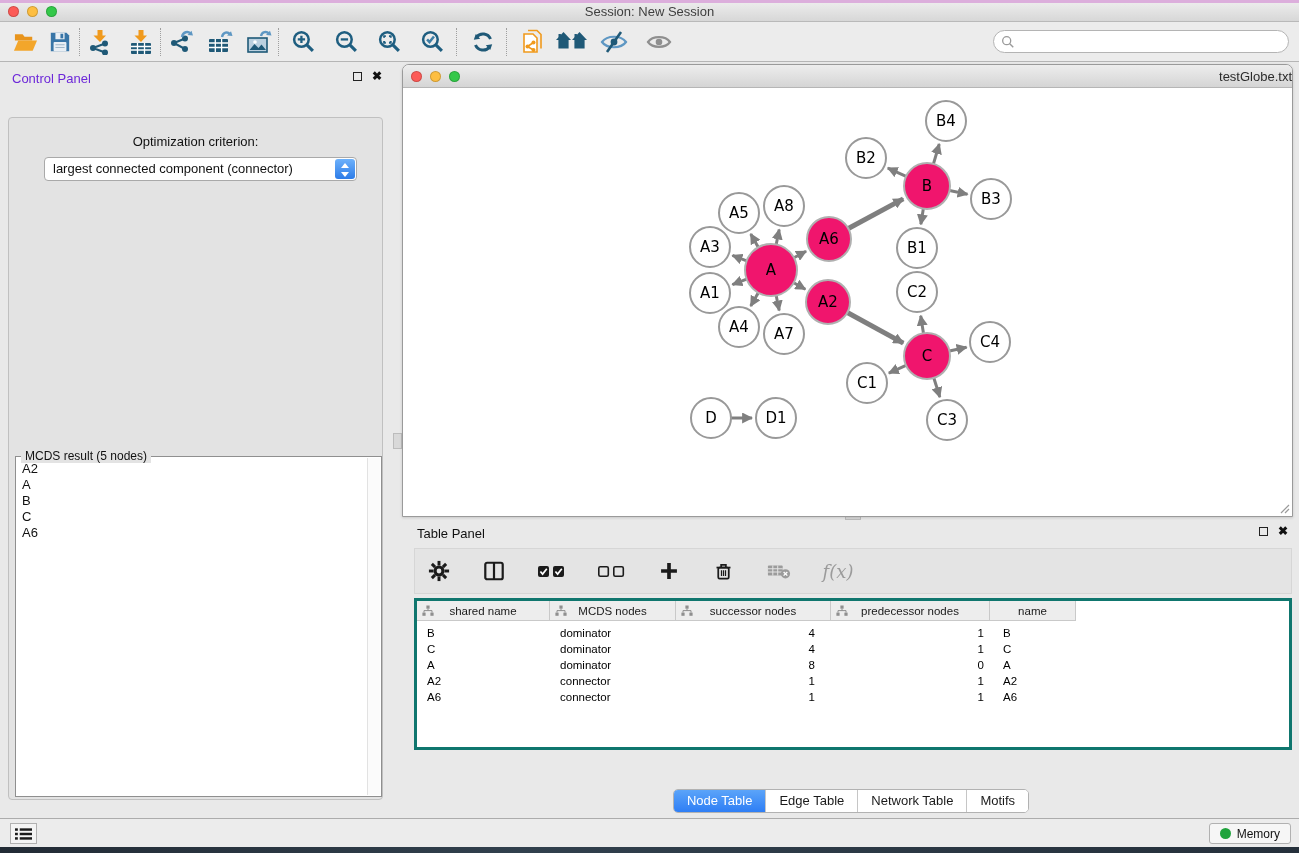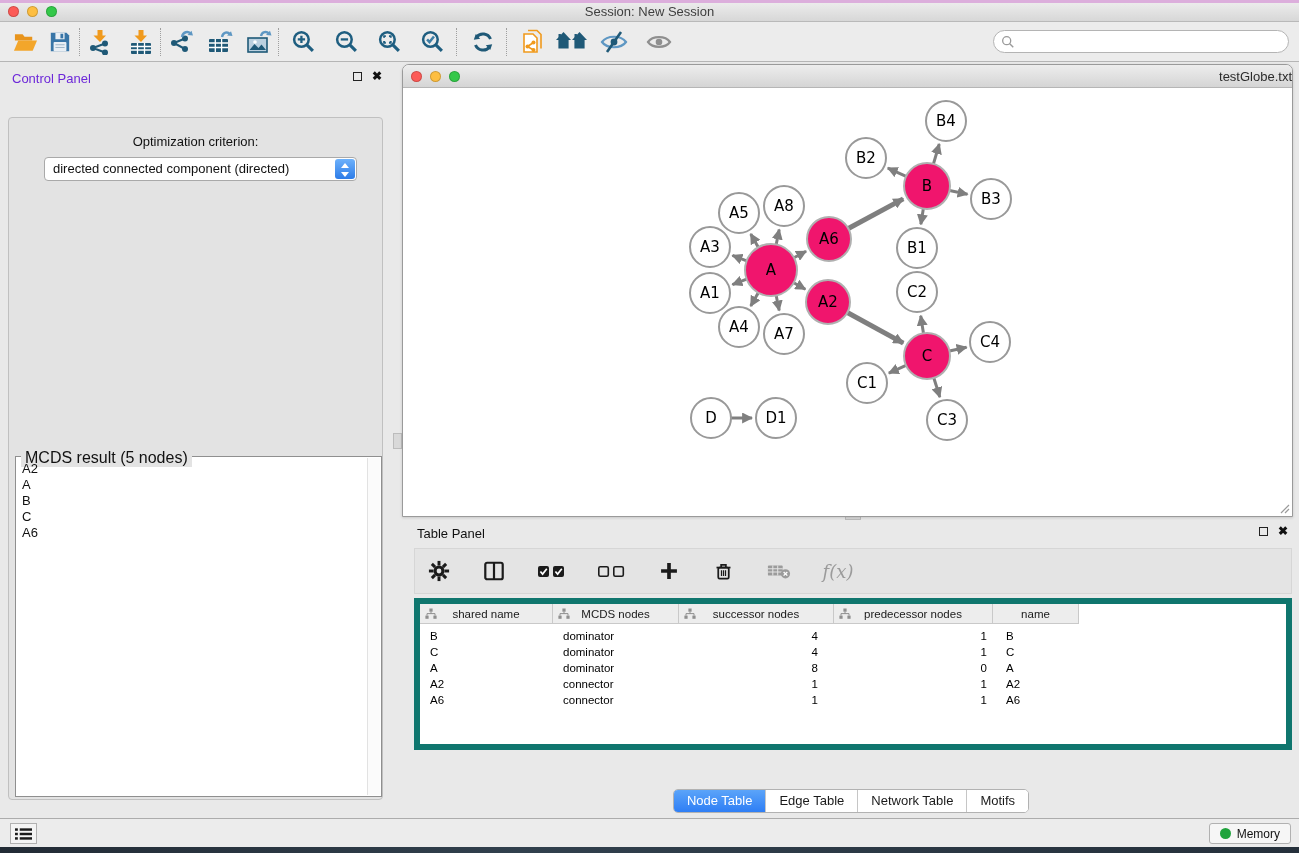--- a/index.html
+++ b/index.html
@@ -48,21 +48,21 @@
   .stepper:before{content:"";position:absolute;left:6px;top:4px;border:4px solid transparent;
                   border-bottom:5px solid #fff;border-top-width:0}
   .stepper:after{content:"";position:absolute;left:6px;top:13px;border:4px solid transparent;
                  border-top:5px solid #fff;border-bottom-width:0}
   .btn-row{position:absolute;left:0;right:0;top:74px;display:flex;justify-content:center;gap:14px}
   .btn{height:23px;padding:0 15px;background:linear-gradient(#ffffff,#f1f1f1);
        border:1px solid #a9a9a9;border-radius:4px;font-size:13px;line-height:21px;color:#111}
   .result-box{position:absolute;left:6px;top:338px;width:367px;height:341px;
               border:1px solid #8f8f8f;background:#fff}
   .result-legend{position:absolute;top:-8px;left:5px;background:#E3E3E3;padding:0 4px;
-                 font-size:16px;color:#111}
+                 font-size:12px;color:#111}
   .result-list{position:absolute;left:0;top:4px;right:14px;bottom:0;overflow:hidden}
   .mcds-item{font-size:13px;line-height:16px;padding-left:6px}
   .result-scroll{position:absolute;right:1px;top:1px;bottom:1px;width:13px;background:#fbfbfb;
                  border-left:1px solid #e2e2e2}
 
   
   .v-handle{position:absolute;left:393px;top:433px;width:9px;height:16px;background:#d9d9d9;
             border:1px solid #bcbcbc}
   .h-handle{position:absolute;left:845px;top:513px;width:16px;height:7px;background:#d9d9d9;
             border:1px solid #bcbcbc}
@@ -81,21 +81,21 @@
   .grip{position:absolute;right:2px;bottom:2px}
 
   
   .table-panel{position:absolute;left:403px;top:520px;width:896px;height:298px;background:#E9E9E9}
   .tp-head{position:absolute;left:14px;top:6px;font-size:13px}
   .tp-toolbar{position:absolute;left:11px;top:28px;width:878px;height:46px;background:#E4E4E4;
               border:1px solid #d6d6d6;display:flex;align-items:center;gap:28px;padding-left:10px}
   .ticon{width:27px;height:27px;display:flex;align-items:center;justify-content:center}
   .fx{font-family:"DejaVu Serif",serif;font-style:italic;font-size:18px;color:#9b9b9b}
   .node-table{position:absolute;left:11px;top:78px;width:878px;height:152px;background:#fff;
-              border:6px solid #0f766e;overflow:hidden}
+              border:3px solid #0f766e;overflow:hidden}
   .thead{display:flex;height:20px}
   .th{position:relative;height:20px;background:#EDEDED;border-right:1px solid #c9c9c9;
       border-bottom:1px solid #c9c9c9;display:flex;align-items:center;justify-content:center;
       font-size:11.5px;color:#1a1a1a}
   .th .tree-ic{position:absolute;left:5px;top:4px;line-height:0}
   .thfill{flex:1;background:#fff}
   .tr{display:flex;height:16px;align-items:center}
   .td{font-size:11.5px;color:#000;white-space:nowrap;overflow:hidden}
   .c0{width:133px}.c1{width:126px}.c2{width:155px}.c3{width:159px}.c4{width:86px}
   .td.c0,.td.c1{padding-left:10px}
@@ -276,21 +276,21 @@
 
   <div class="control-panel">
     <div class="cp-head">Control Panel</div>
     <div class="panel-btns">
       <span class="float-ic"></span>
       <span class="close-ic">✖</span>
     </div>
     <div class="cp-inner">
       <div class="opt-label">Optimization criterion:</div>
       <div class="select">
-        <span>directed connected component (directed)</span>
+        <span>largest connected component (connector)</span>
         <span class="stepper"></span>
       </div>
       <div class="result-box">
         <span class="result-legend">MCDS result (5 nodes)</span>
         <div class="result-list">
             <div class="mcds-item">A2</div>
             <div class="mcds-item">A</div>
             <div class="mcds-item">B</div>
             <div class="mcds-item">C</div>
             <div class="mcds-item">A6</div>

